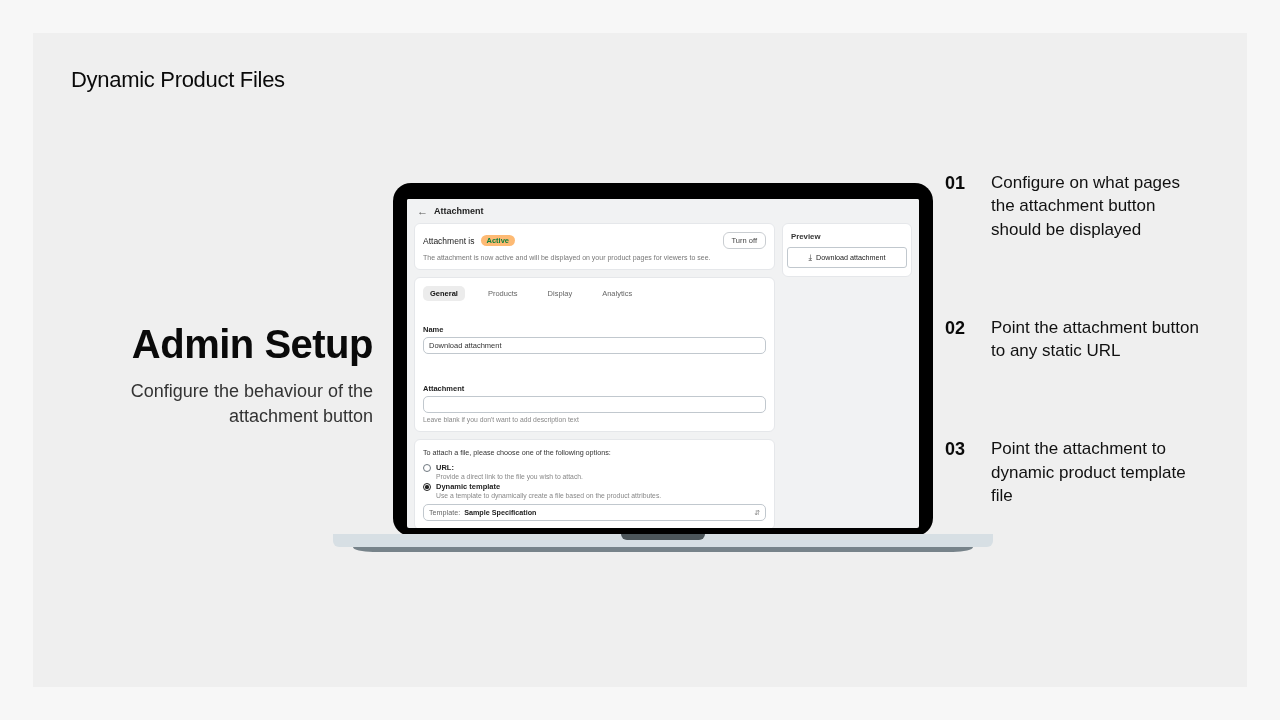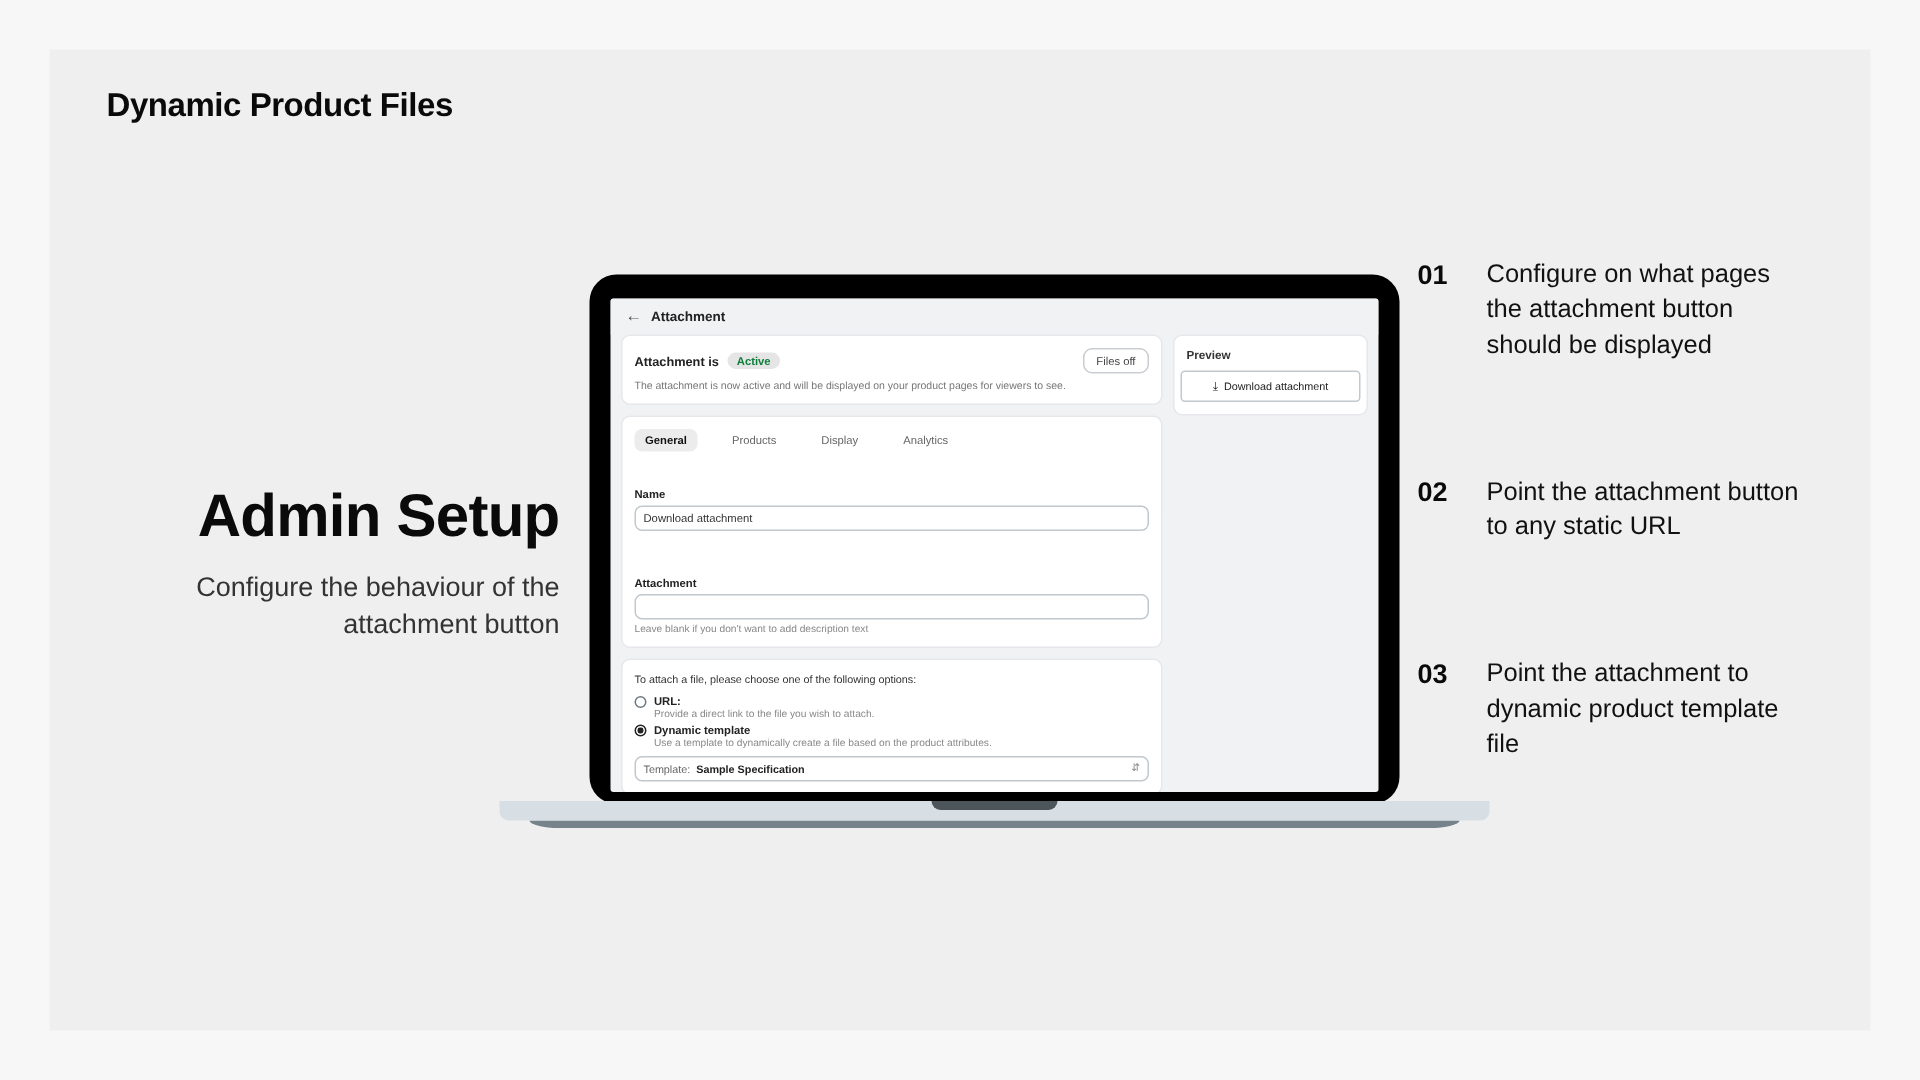--- a/index.html
+++ b/index.html
@@ -1,19 +1,19 @@
 <!DOCTYPE html>
 <html><head>
 <meta charset="utf-8">
 <style>
   * { box-sizing: border-box; margin: 0; padding: 0; }
   html, body { width: 1280px; height: 720px; font-family: -apple-system, BlinkMacSystemFont, "Segoe UI", Helvetica, Arial, sans-serif; background: #f7f7f7; color: #0a0a0a; }
   .outer { position: absolute; inset: 0; background: #f7f7f7; }
   .card { position: absolute; left: 33px; top: 33px; right: 33px; bottom: 33px; background: #efefef; }
-  .brand { position: absolute; left: 38px; top: 24px; font-size: 22px; font-weight: 700; letter-spacing: -0.3px; }
+  .brand { position: absolute; left: 38px; top: 34px; font-size: 22px; font-weight: 400; letter-spacing: -0.3px; }
   .left-copy { position: absolute; top: 290px; left: 30px; width: 310px; text-align: right; }
   .left-copy h1 { font-size: 40px; font-weight: 800; letter-spacing: -0.5px; line-height: 1.05; }
   .left-copy p  { margin-top: 14px; font-size: 18px; color: #333; line-height: 1.4; }
   .right-list { position: absolute; left: 910px; top: 138px; width: 265px; }
   .step { display: flex; gap: 26px; margin-bottom: 75px; }
   .step-num { width: 22px; font-weight: 800; font-size: 18px; text-align: right; flex-shrink: 0; line-height: 1.35; }
   .step-txt { font-size: 17px; color: #111; line-height: 1.37; }
   
   .laptop { position: absolute; left: 360px; top: 150px; width: 540px; }
   .bezel { background: #000; border-radius: 18px; padding: 16px 14px 8px 14px; height: 353px; position: relative; }
@@ -24,22 +24,22 @@
   .base2 { height: 5px; background: #77838a; margin: 0 -40px; border-radius: 0 0 40px 40px / 0 0 10px 10px; }
   
   .screen { position: absolute; inset: 0; font-size: 8.5px; color: #222; }
   .titlebar { display: flex; align-items: center; gap: 6px; padding: 6px 10px; font-size: 9px; font-weight: 700; background: #f1f2f3; }
   .back { font-size: 11px; color: #555; cursor: pointer; }
   .cols { display: flex; gap: 7px; padding: 0 7px 7px 7px; }
   .col-main { flex: 1 1 auto; display: flex; flex-direction: column; gap: 7px; }
   .col-side { flex: 0 0 130px; }
   .panel { background: #fff; border: 1px solid #e5e7ea; border-radius: 6px; padding: 8px; }
   .status-row { display: flex; align-items: center; gap: 6px; font-size: 8px; }
-  .status-row b { font-size: 8.5px; font-weight: 700; }
-  .pill-active { background: #e5e5e5; color: #0d7f3a; border-radius: 7px; padding: 1px 6px; font-size: 7.5px; font-weight: 600; }
+  .status-row b { font-size: 8.5px; font-weight: 400; }
+  .pill-active { background: #fdba74; color: #0d7f3a; border-radius: 7px; padding: 1px 6px; font-size: 7.5px; font-weight: 600; }
   .pill-turnoff { margin-left: auto; border: 1px solid #c9cdd1; color: #444; border-radius: 6px; padding: 3px 8px; font-size: 7.5px; background: #fff; cursor: pointer; }
   .status-desc { margin-top: 5px; font-size: 7px; color: #777; }
   .tabs { display: flex; gap: 16px; margin-bottom: 6px; }
   .tab { font-size: 7.5px; color: #666; padding: 3px 7px; border-radius: 5px; cursor: pointer; }
   .tab.active { background: #ececec; color: #111; font-weight: 600; }
   .flabel { font-size: 7.5px; color: #222; margin-bottom: 3px; font-weight: 600; margin-top: 24px; }
   .finput { width: 100%; border: 1px solid #c1c8ce; border-radius: 5px; height: 17px; font-size: 7.5px; padding: 2px 5px; background: #fff; color: #333; }
   .help { font-size: 6.8px; color: #888; margin-top: 3px; }
   .attach-lead { font-size: 7.2px; color: #333; margin-bottom: 6px; }
   .opt { display: flex; align-items: flex-start; gap: 5px; margin-bottom: 2px; text-align: left; }
@@ -93,21 +93,21 @@
               <span>Attachment</span>
             </div>
 
             <div class="cols">
               <div class="col-main">
 
                 <div class="panel">
                   <div class="status-row">
                     <b>Attachment is</b>
                     <span class="pill-active">Active</span>
-                    <span class="pill-turnoff">Files off</span>
+                    <span class="pill-turnoff">Turn off</span>
                   </div>
                   <div class="status-desc">The attachment is now active and will be displayed on your product pages for viewers to see.</div>
                 </div>
 
                 <div class="panel">
                   <div class="tabs">
                     <div class="tab active">General</div>
                     <div class="tab">Products</div>
                     <div class="tab">Display</div>
                     <div class="tab">Analytics</div>

